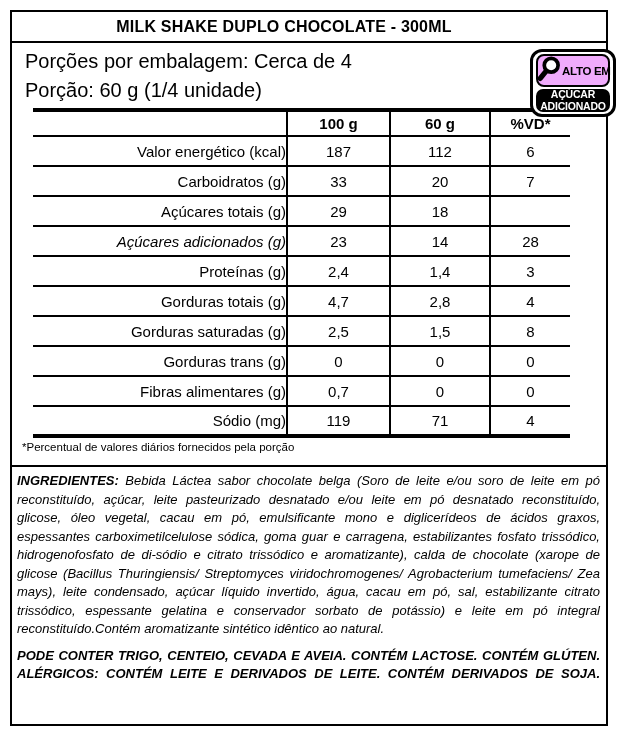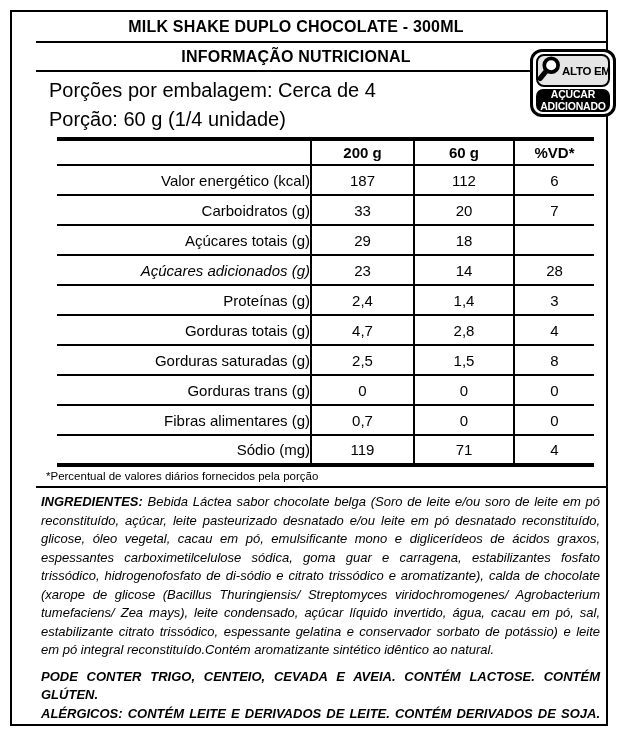--- a/index.html
+++ b/index.html
@@ -10,21 +10,20 @@
     font-family: "Liberation Sans", sans-serif;
   }
   .label {
     position: absolute;
     left: 10px; top: 10px;
     width: 598px; height: 716px;
     border: 2px solid #000;
     background: #fff;
     display: flex;
     flex-direction: column;
-    padding-left: 24px;
   }
   .title-row {
     height: 31px;
     border-bottom: 2px solid #000;
     display: flex; align-items: center; justify-content: center;
     font-weight: bold; font-size: 16px;
     padding-right: 50px;
     letter-spacing: 0.2px;
   }
   .subtitle-row {
@@ -52,21 +51,21 @@
     border-radius: 12px;
     padding: 2px 3px;
     display: flex; flex-direction: column;
     z-index: 10;
   }
   .seal-top {
     border: 2.5px solid #000;
     border-radius: 8px;
     height: 42px;
     display: flex; align-items: center;
-    background: #e5e5e5;
+    background: #f0abfc;
     text-align: center;
   }
   .seal-top svg { width: 27px; height: 29px; margin: -2px 0 0 -2px; flex: 0 0 auto; }
   .seal-top-label {
     font-weight: bold; font-size: 11.5px; letter-spacing: -0.3px;
     margin-left: -1px; white-space: nowrap;
   }
   .seal-bottom {
     margin-top: 2px;
     flex: 1;
@@ -100,21 +99,21 @@
     border-left: none;
     text-align: right;
     padding-left: 5px;
   }
   table.nutri thead th { font-weight: bold; height: 26px; }
   table.nutri tbody tr:last-child td { border-bottom: none; }
   table.nutri tr.ind1 td:first-child { padding-left: 13px; }
   table.nutri tr.ind2 td:first-child { padding-left: 23px; font-style: italic; }
 
   .footnote {
-    margin: 3px 0 3px 10px;
+    margin: 3px 0 11px 10px;
     font-size: 11.5px;
     line-height: 13px;
   }
 
   .ingredients-box {
     border-top: 2px solid #000;
     flex: 1;
     padding: 5px 6px 0 5px;
     font-size: 13px;
     line-height: 18.5px;
@@ -131,21 +130,20 @@
     text-align-last: justify;
   }
 </style>
 </head>
 <body>
 
 <div class="label">
 
   <div class="title-row">MILK SHAKE DUPLO CHOCOLATE - 300ML</div>
 
-  <div class="subtitle-row">INFORMAÇÃO NUTRICIONAL</div>
 
   <div class="seal">
     <div class="seal-top">
       <svg viewBox="0 0 32 34" aria-hidden="true">
         <circle cx="18" cy="12" r="8.2" fill="#ffffff" stroke="#000000" stroke-width="4.4"></circle>
         <path d="M11.5 19.5 L5 27.5" stroke="#000000" stroke-width="6.2" stroke-linecap="round" fill="none"></path>
       </svg>
       <span class="seal-top-label">ALTO EM</span>
     </div>
     <div class="seal-bottom">
@@ -163,21 +161,21 @@
     <table class="nutri">
       <colgroup>
         <col style="width:254px">
           <col style="width:103px">
           <col style="width:100px">
           <col style="width:80px">
       </colgroup>
       <thead>
         <tr>
           <th></th>
-          <th>200 g</th>
+          <th>100 g</th>
           <th>60 g</th>
           <th>%VD*</th>
         </tr>
       </thead>
       <tbody>
         <tr>
           <td>Valor energético (kcal)</td>
           <td>187</td>
           <td>112</td>
           <td>6</td>

